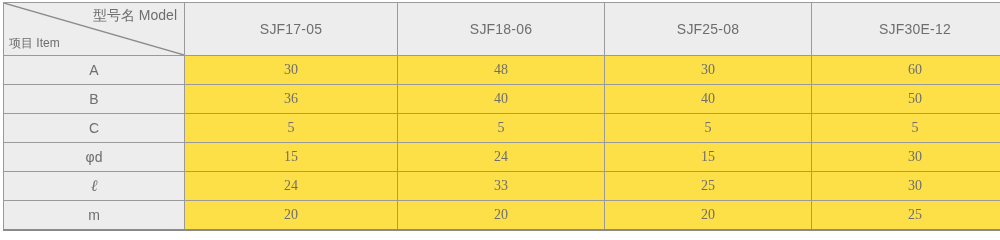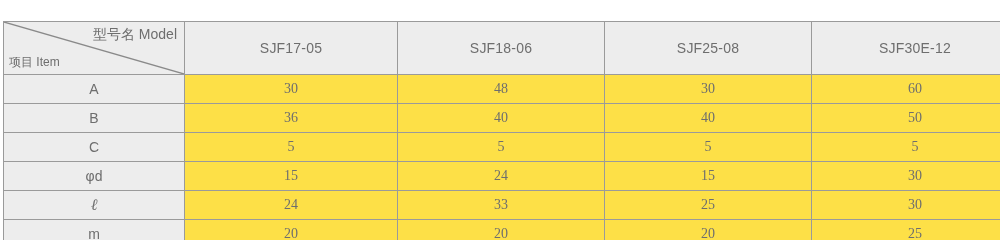--- a/index.html
+++ b/index.html
@@ -13,21 +13,20 @@
     font-family: "Liberation Sans", sans-serif;
     overflow: hidden;
   }
 
   .spec-table-wrap {
     position: absolute;
     left: 3px;
     top: 2px;
     width: 994px;
     height: 193px;
-    margin-top: 19px;
   }
 
   table.spec-table {
     border-collapse: collapse;
     table-layout: fixed;
     width: 994px;
     height: 193px;
   }
 
   table.spec-table td,

